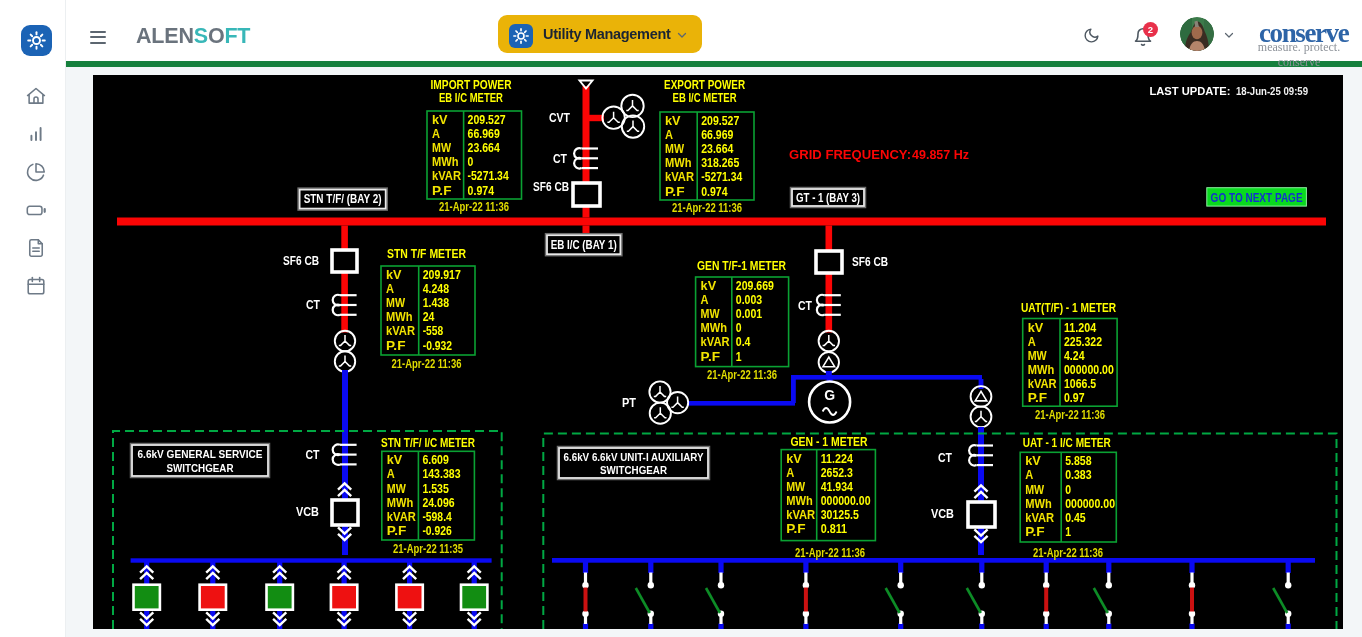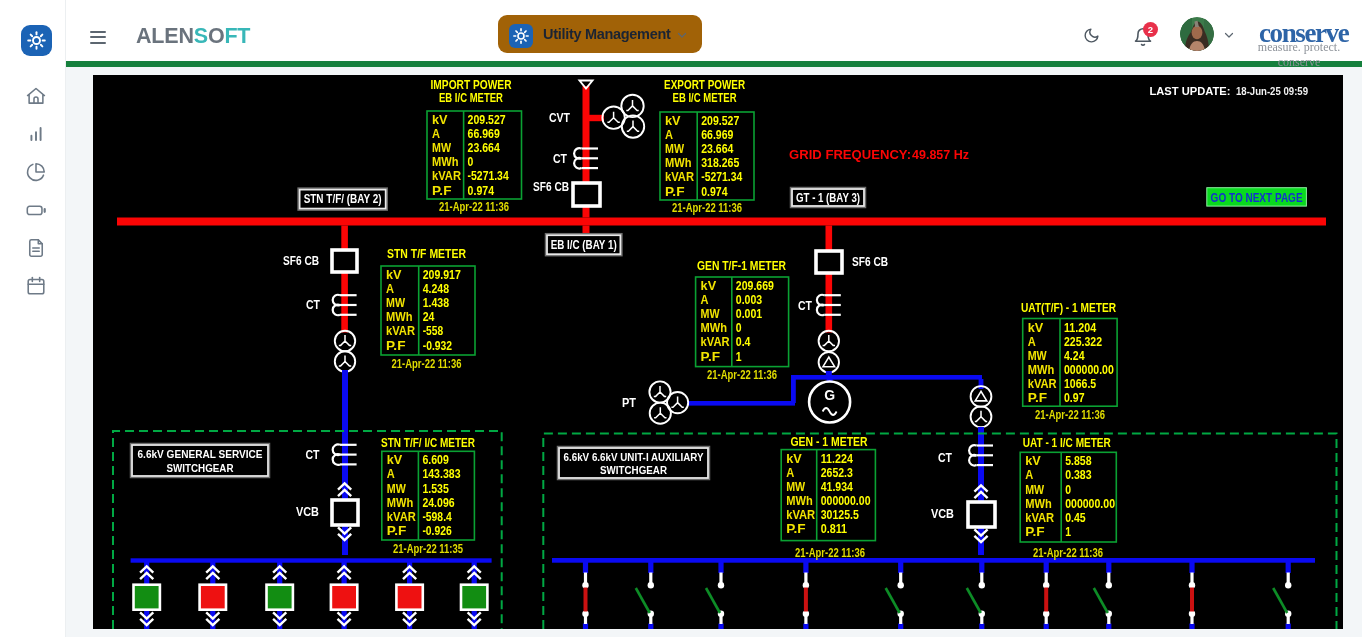--- a/index.html
+++ b/index.html
@@ -1,19 +1,19 @@
 <!DOCTYPE html>
 <html><head><meta charset="utf-8">
 <style>
 *{margin:0;padding:0;box-sizing:border-box;}
 body{width:1362px;height:637px;font-family:"Liberation Sans",sans-serif;background:#f3f6f8;overflow:hidden;position:relative;}
 .nav{position:absolute;left:66px;top:0;width:1296px;height:67px;background:#fff;border-bottom:6px solid #15803d;}
 .side{position:absolute;left:0;top:0;width:66px;height:637px;background:#fff;border-right:1px solid #eceff1;z-index:5;}
 .burger div{width:16px;height:2.2px;background:#5c6670;margin-bottom:3.1px;border-radius:1px;}
-.pill{position:absolute;left:432px;top:15px;width:204px;height:38px;background:#a16207;border-radius:9px;}
+.pill{position:absolute;left:432px;top:15px;width:204px;height:38px;background:#eab308;border-radius:9px;}
 </style></head>
 <body>
 <div class="nav">
   <div class="burger" style="position:absolute;left:24px;top:31px;">
       <div></div>
       <div></div>
       <div></div>
     </div>
   <div style="position:absolute;left:70px;top:24px;font-size:21.5px;font-weight:bold;letter-spacing:-0.2px;color:#6a737d;">ALEN<span style="color:#38b7b8">S</span>O<span style="color:#38b7b8">FT</span></div>
   <div class="pill">

